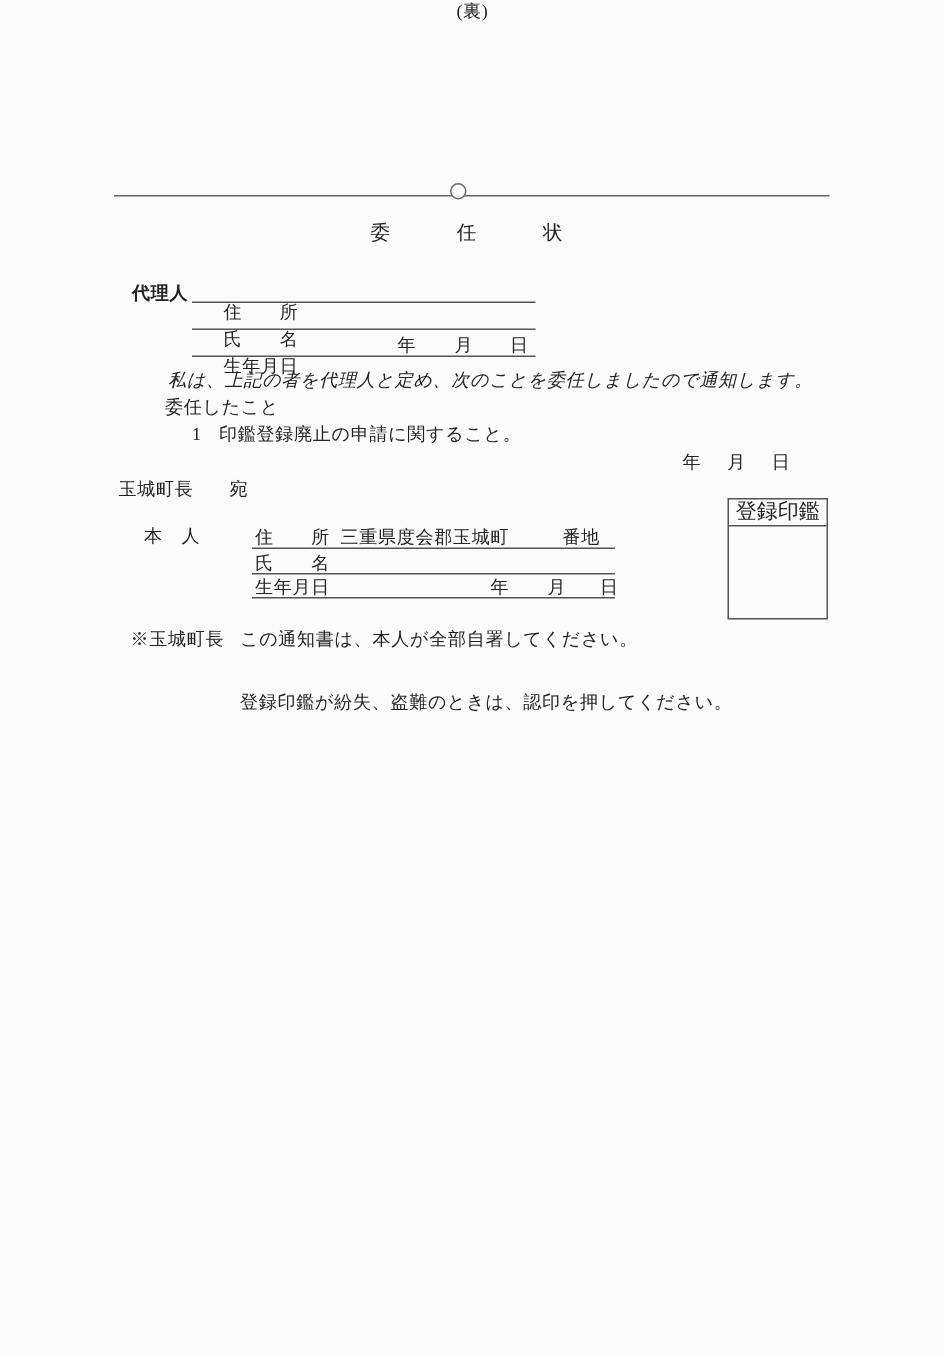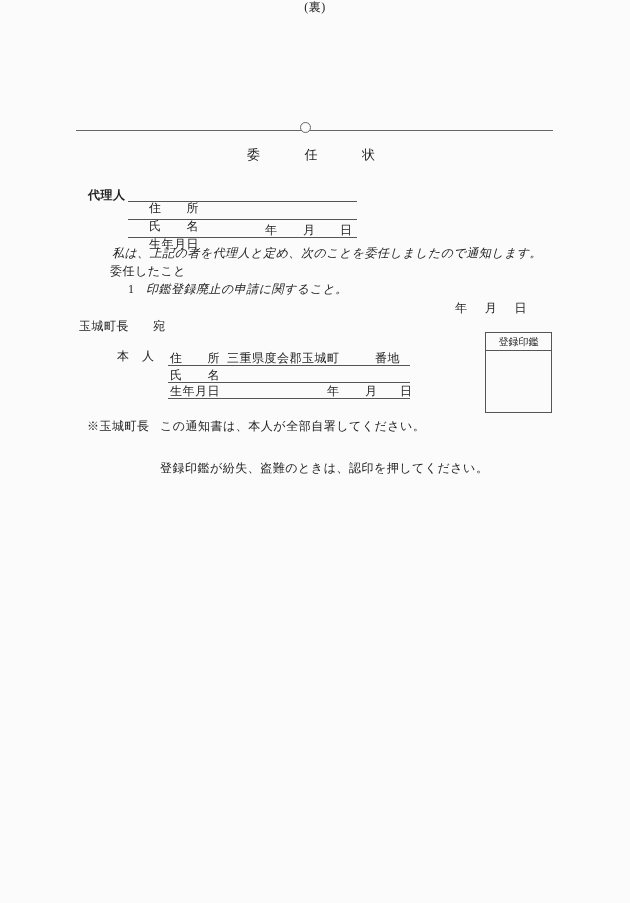--- a/index.html
+++ b/index.html
@@ -12,21 +12,21 @@
     position:relative;
     width:630px;height:903px;
     background:var(--bg);
     color:var(--ink);
     font-family:"Liberation Serif","DejaVu Serif",serif;
     overflow:hidden;
   }
   .abs{position:absolute;}
   .t12{font-size:12px;line-height:15px;letter-spacing:0.5px;white-space:pre;}
   .t13{font-size:13px;line-height:16px;white-space:pre;}
-  .t11{font-size:10px;line-height:17px;white-space:pre;}
+  .t11{font-size:14px;line-height:17px;white-space:pre;}
   .center{text-align:center;}
   .rule{height:1px;background:#666666;}
   .fold-circle{
     width:11px;height:11px;border:1px solid #666666;border-radius:50%;
     background:var(--bg);box-sizing:border-box;
   }
   .title-row{display:flex;justify-content:space-between;}
   .field-row{
     box-sizing:border-box;height:16px;
     border-bottom:1px solid var(--line);
@@ -73,37 +73,37 @@
   <div class="abs t12 field-row" style="left:128px;top:222px;width:229px;">
     <span>生年月日</span>
     <span class="lbl" style="left:137px;">年</span>
     <span class="lbl" style="left:175px;">月</span>
     <span class="lbl" style="left:212px;">日</span>
   </div>
 
   <div class="abs t12" style="left:112px;top:246px;font-style:italic;">私は、上記の者を代理人と定め、次のことを委任しましたので通知します。</div>
   <div class="abs t12" style="left:110px;top:264px;">委任したこと</div>
   <div class="abs t12" style="left:128px;top:282px;">1</div>
-  <div class="abs t12" style="left:146px;top:282px;font-style:italic;">印鑑登録廃止の申請に関すること。</div>
+  <div class="abs t12" style="left:146px;top:282px;">印鑑登録廃止の申請に関すること。</div>
 
   <div class="abs t12 date-row" style="left:455px;top:301px;width:72px;">
     <span>年</span>
     <span>月</span>
     <span>日</span>
   </div>
 
   <div class="abs t12" style="left:79px;top:319px;">玉城町長</div>
   <div class="abs t12" style="left:153px;top:319px;">宛</div>
 
   <div class="abs seal-box" style="left:485px;top:332px;width:67px;height:81px;">
     <div class="seal-head t11">登録印鑑</div>
     <div></div>
   </div>
 
-  <div class="abs t12" style="left:117px;top:350px;font-family:Liberation Mono, monospace;">本　人</div>
+  <div class="abs t12" style="left:96px;top:350px;">本　人</div>
 
   <div class="abs t12 field-row p-row" style="left:168px;top:350px;width:242px;">
     <span class="lbl" style="left:2px;">住　　所</span>
     <span class="lbl" style="left:59px;">三重県度会郡玉城町</span>
     <span class="lbl" style="left:207px;">番地</span>
   </div>
 
   <div class="abs t12 field-row p-row" style="left:168px;top:367px;width:242px;">
     <span class="lbl" style="left:2px;">氏　　名</span>
   </div>

